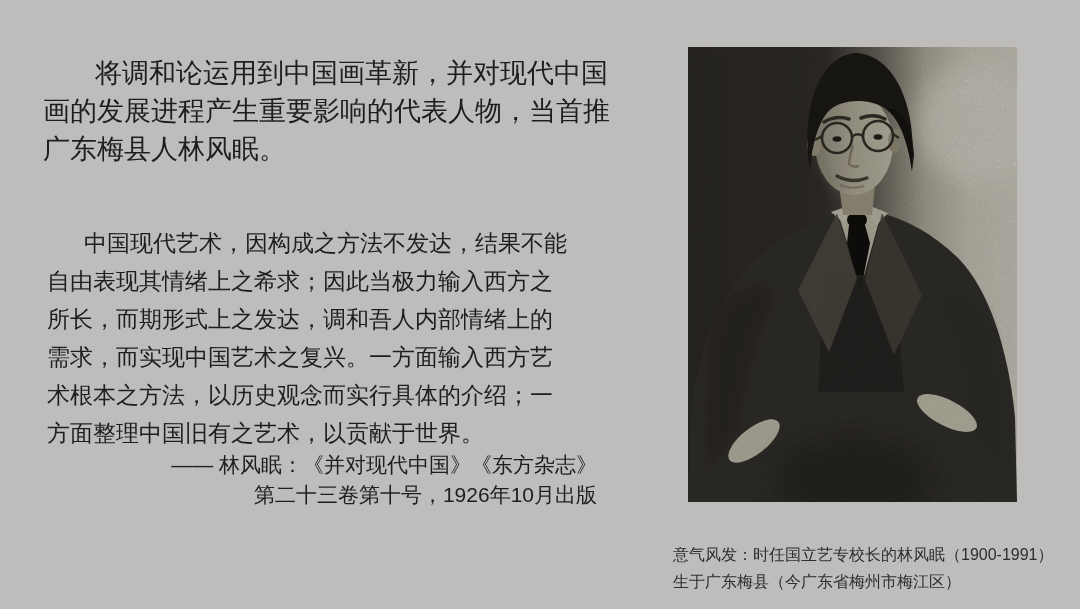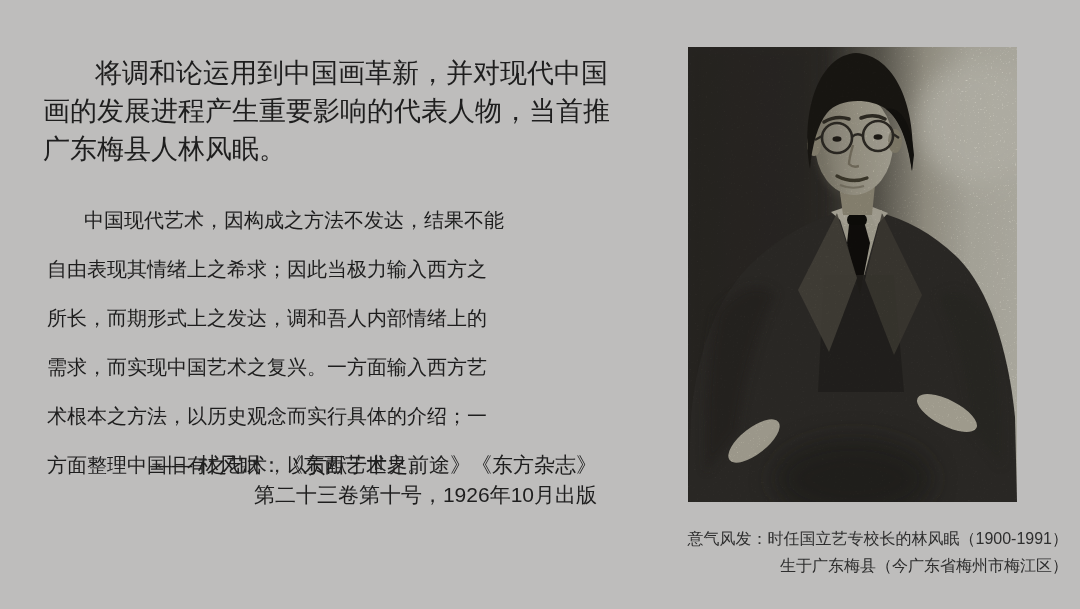--- a/index.html
+++ b/index.html
@@ -22,24 +22,24 @@
     font-size: 27px;
     line-height: 38px;
     color: var(--text, #1e1e1e);
     white-space: pre-line;
     text-indent: 52px;
   }
 
   .quote {
     position: absolute;
     left: 47px;
-    top: 196px;
+    top: 224px;
     width: 580px;
-    font-size: 20px;
-    line-height: 49px;
+    font-size: 23px;
+    line-height: 38px;
     color: var(--text, #1e1e1e);
     white-space: pre-line;
     text-indent: 37px;
   }
 
   .bold { font-weight: 400; }
 
   .attribution {
     position: absolute;
     left: 40px;
@@ -57,46 +57,45 @@
     left: 688px;
     top: 47px;
     width: 329px;
     height: 455px;
   }
   .photo svg { display: block; width: 100%; height: 100%; }
 
   .caption {
     position: absolute;
     left: 673px;
-    top: 525px;
+    top: 541px;
     width: 395px;
     font-size: 16px;
     line-height: 27px;
     color: var(--caption-text, #2e2e2e);
     white-space: pre-line;
-    text-align: right;
   }
 </style>
 </head>
 <body>
 
 <div class="slide">
 
   <p class="intro"><span>将调和论运用到中国画革新，并对现代中国
 画的发展进程产生重要影响的代表人物，当首推
 广东梅县人</span><span class="bold">林风眠。</span></p>
 
   <p class="quote"><span>中国现代艺术，因构成之方法不发达，结果不能
 自由表现其情绪上之希求；因此当极力输入西方之
 所长，而期形式上之发达，</span><span class="bold">调和吾人内部情绪上的
 需求，而实现中国艺术之复兴。</span><span>一方面输入西方艺
 术根本之方法，以历史观念而实行具体的介绍；一
 方面整理中国旧有之艺术，以贡献于世界。</span></p>
 
-  <p class="attribution">—— 林风眠：《东西艺术之前途》《东方杂志》
+  <p class="attribution">—— 林风眠：《并对现代中国》《东方杂志》
 第二十三卷第十号，1926年10月出版</p>
 
   <figure class="photo" aria-label="青年林风眠黑白肖像照：圆框眼镜，着西装领带，双手插袋">
     <svg viewBox="0 0 329 455" xmlns="http://www.w3.org/2000/svg">
       <defs>
         <linearGradient id="bgg" x1="0" y1="0" x2="1" y2="0">
           <stop offset="0" stop-color="#3b3934"></stop>
           <stop offset="0.42" stop-color="#44413b"></stop>
           <stop offset="0.58" stop-color="#787468"></stop>
           <stop offset="0.72" stop-color="#c4bfae"></stop>

